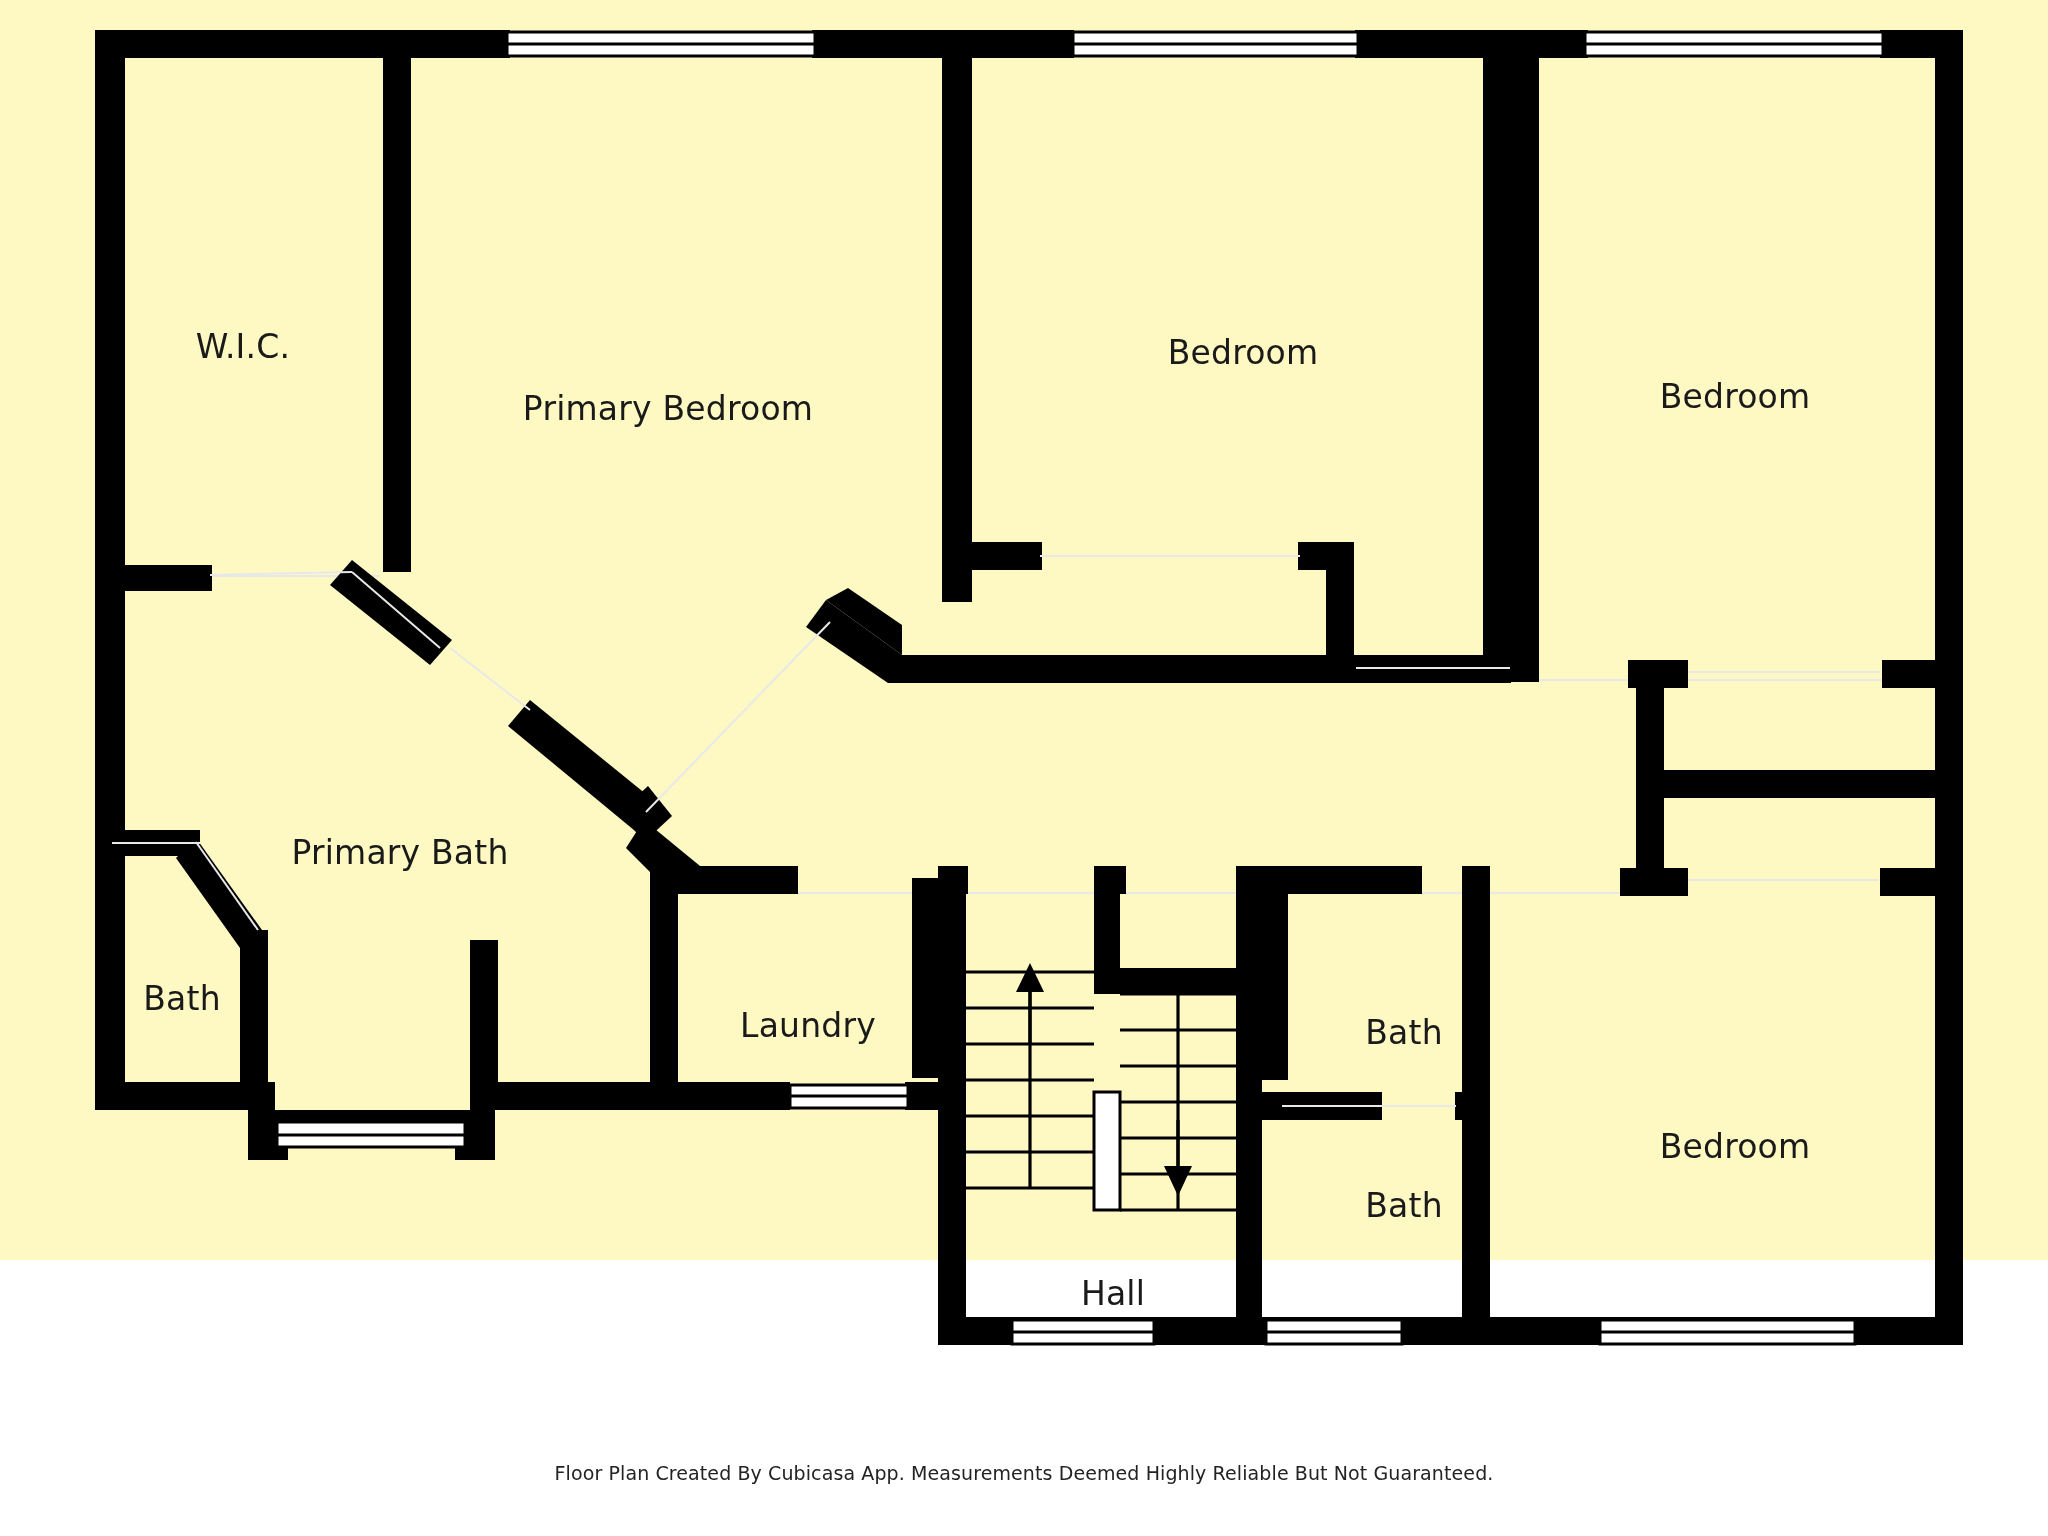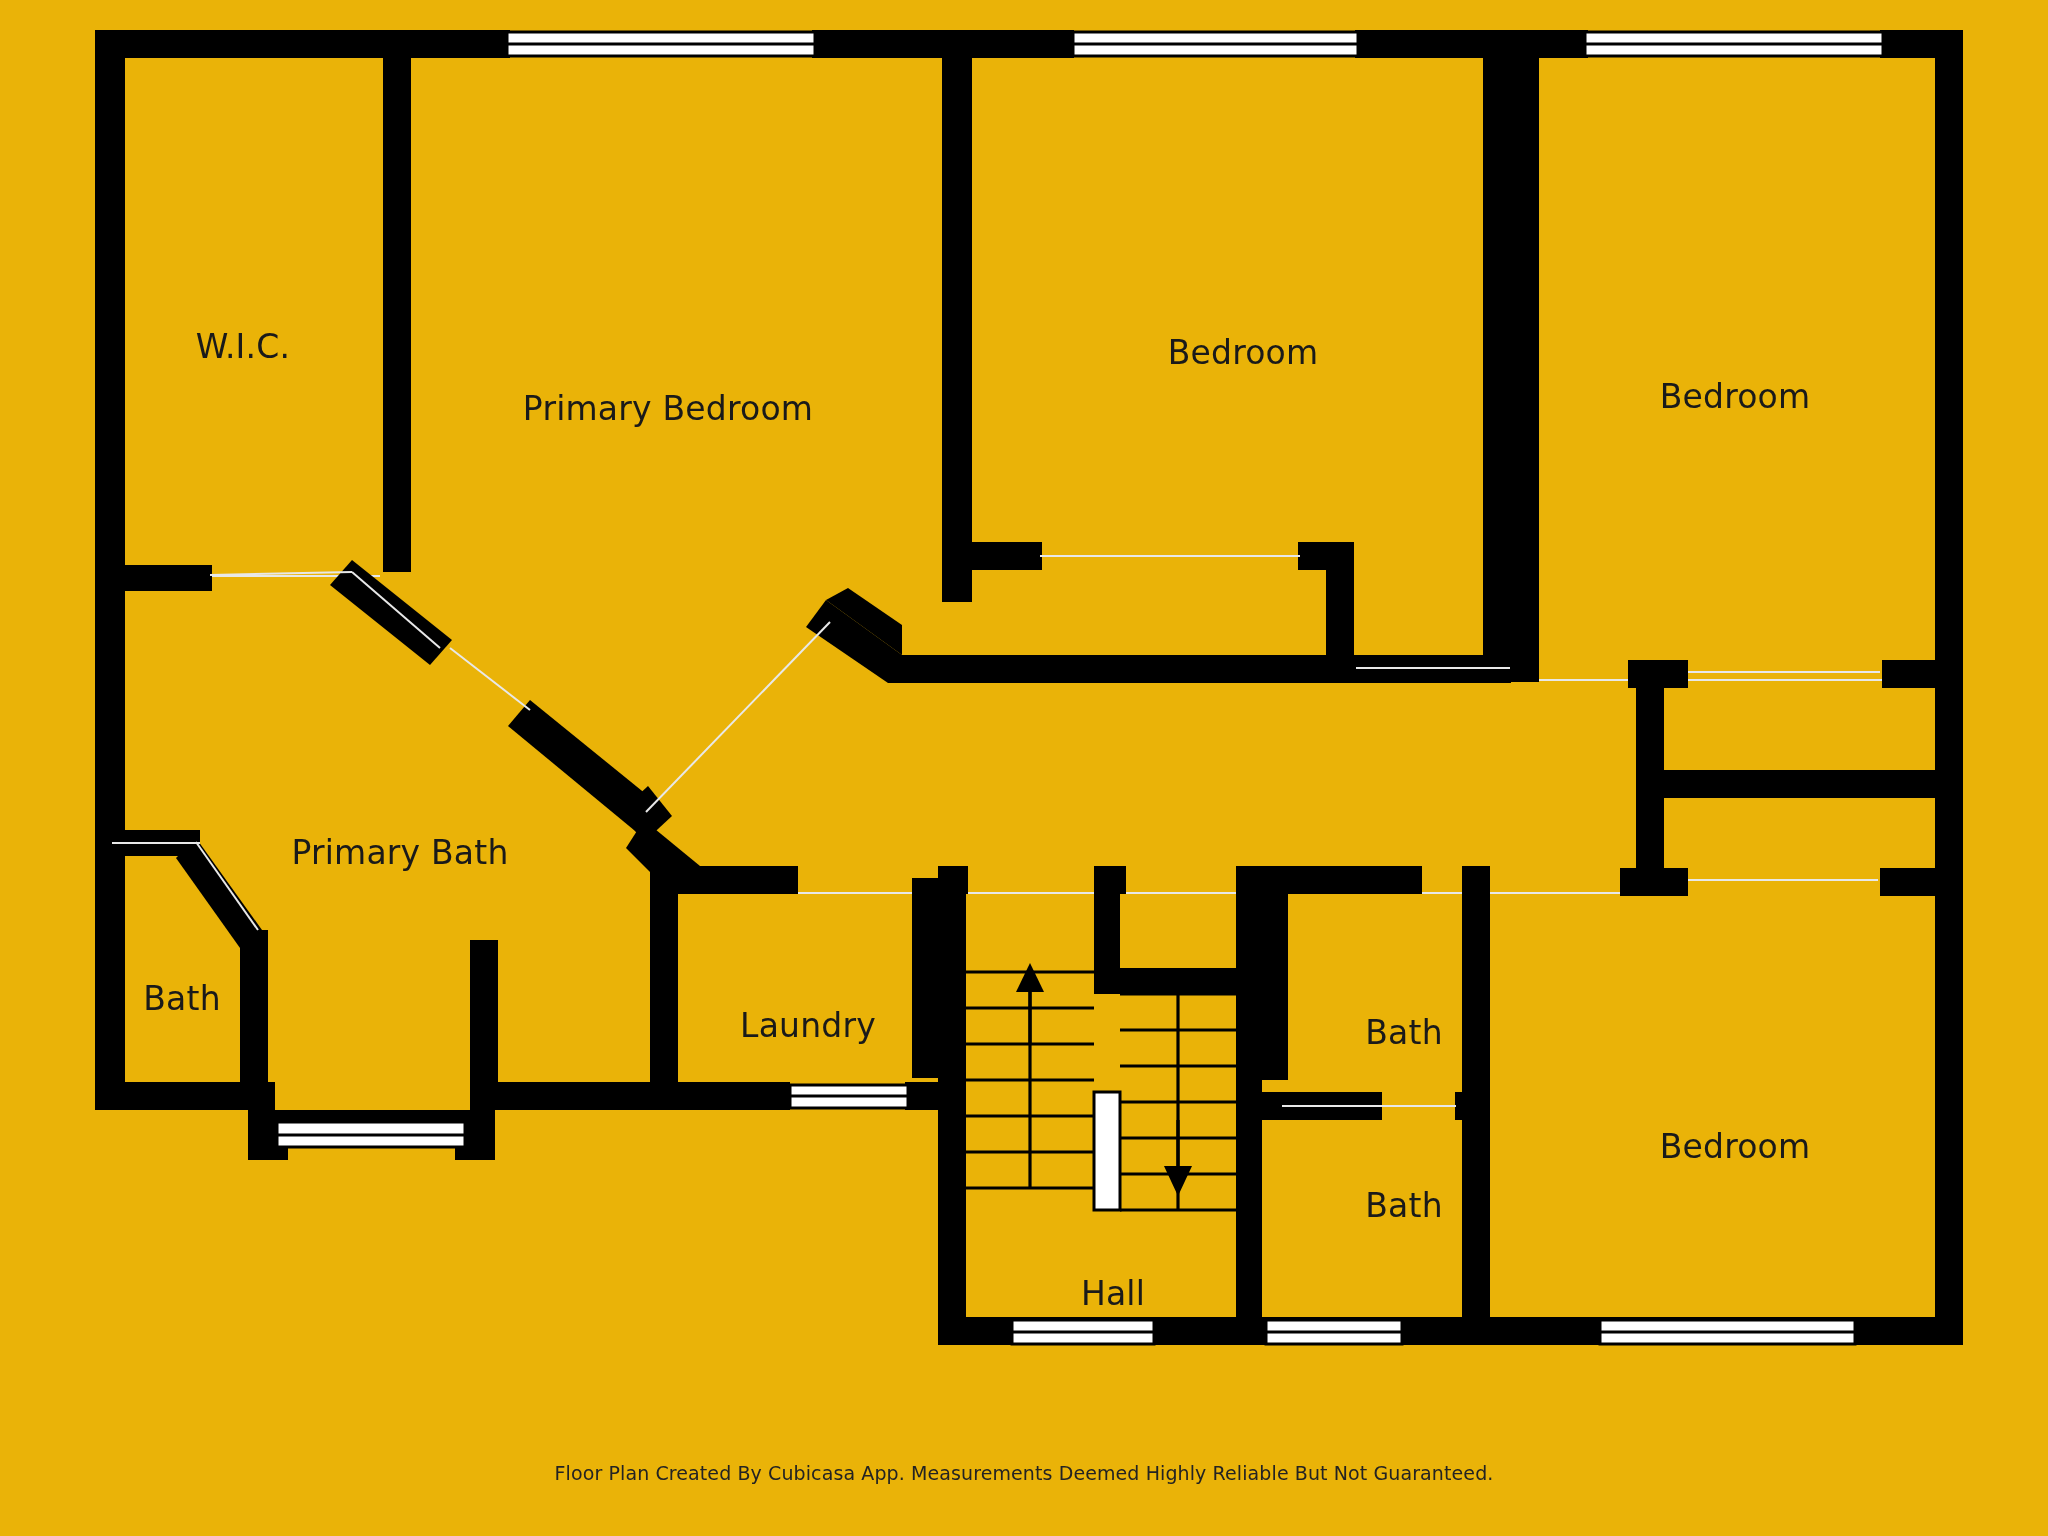--- a/index.html
+++ b/index.html
@@ -10,22 +10,22 @@
     width: 2048px;
     height: 1536px;
     overflow: hidden;
   }
   body {
     font-family: "DejaVu Sans", "Liberation Sans", sans-serif;
   }
   #plan-root {
     position: relative;
     width: 2048px;
-    height: 1536px;
-    background: #eab308;
+    height: 1260px;
+    background: #fef9c3;
   }
   #floorplan-svg {
     position: absolute;
     top: 0;
     left: 0;
     width: 2048px;
     height: 1536px;
     display: block;
   }
   .room-label {

